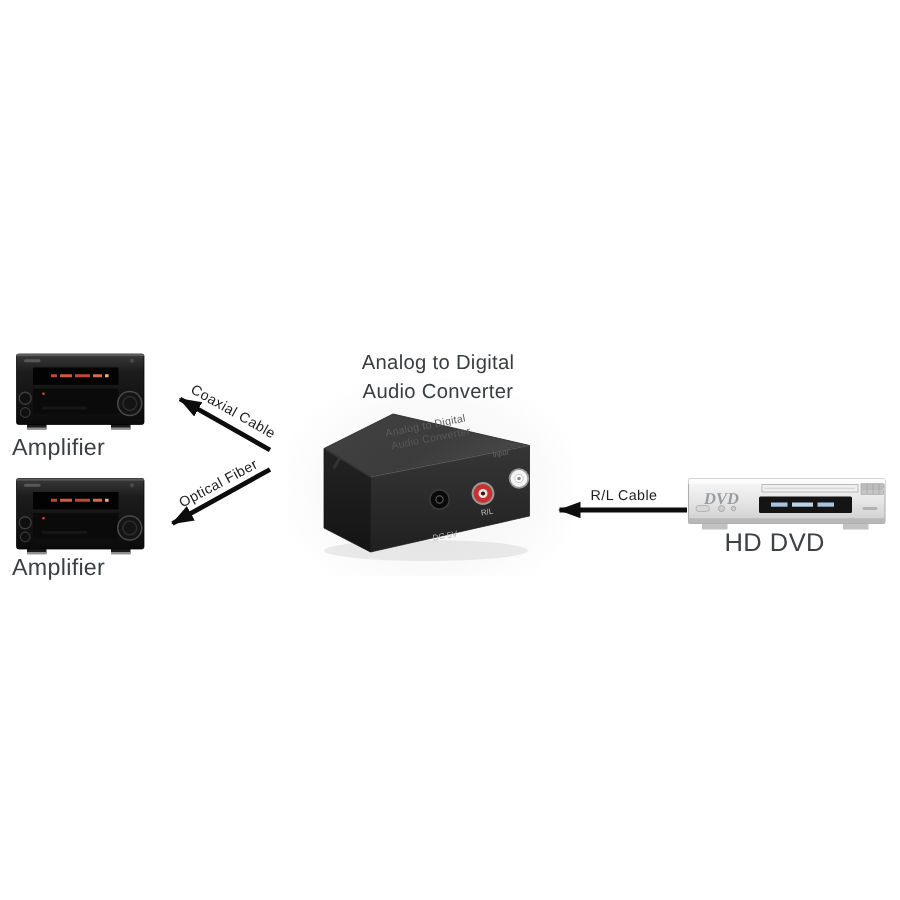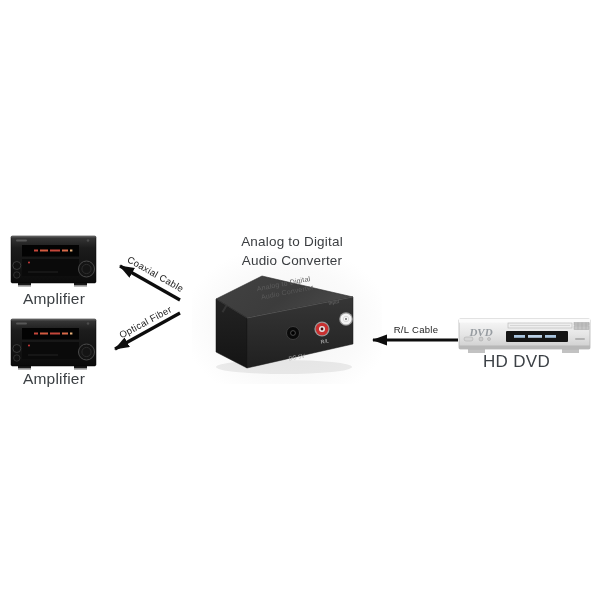--- a/index.html
+++ b/index.html
@@ -2,21 +2,21 @@
 <html><head>
 <meta charset="utf-8">
 <style>
   html,body{margin:0;padding:0;background:#fff;}
   .canvas{
     position:relative;width:600px;height:600px;background:#ffffff;overflow:hidden;
     font-family:"Liberation Sans", sans-serif;
   }
   .abs{position:absolute;}
   .dev-label{
-    text-align:center;color:#3c4044;font-size:15.5px;letter-spacing:.2px;
+    text-align:left;color:#3c4044;font-size:15.5px;letter-spacing:.2px;
   }
   .title{
     text-align:center;color:#3a3d40;font-size:13.5px;line-height:1.38;letter-spacing:.2px;
   }
   .title span{display:block;}
   .hd-label{font-size:17px;color:#3c4146;letter-spacing:.3px;}
   .photo-fade{
     background:radial-gradient(ellipse at 50% 55%, #f3f3f3 0%, #fafafa 55%, #ffffff 78%);
     border-radius:10px;
   }

